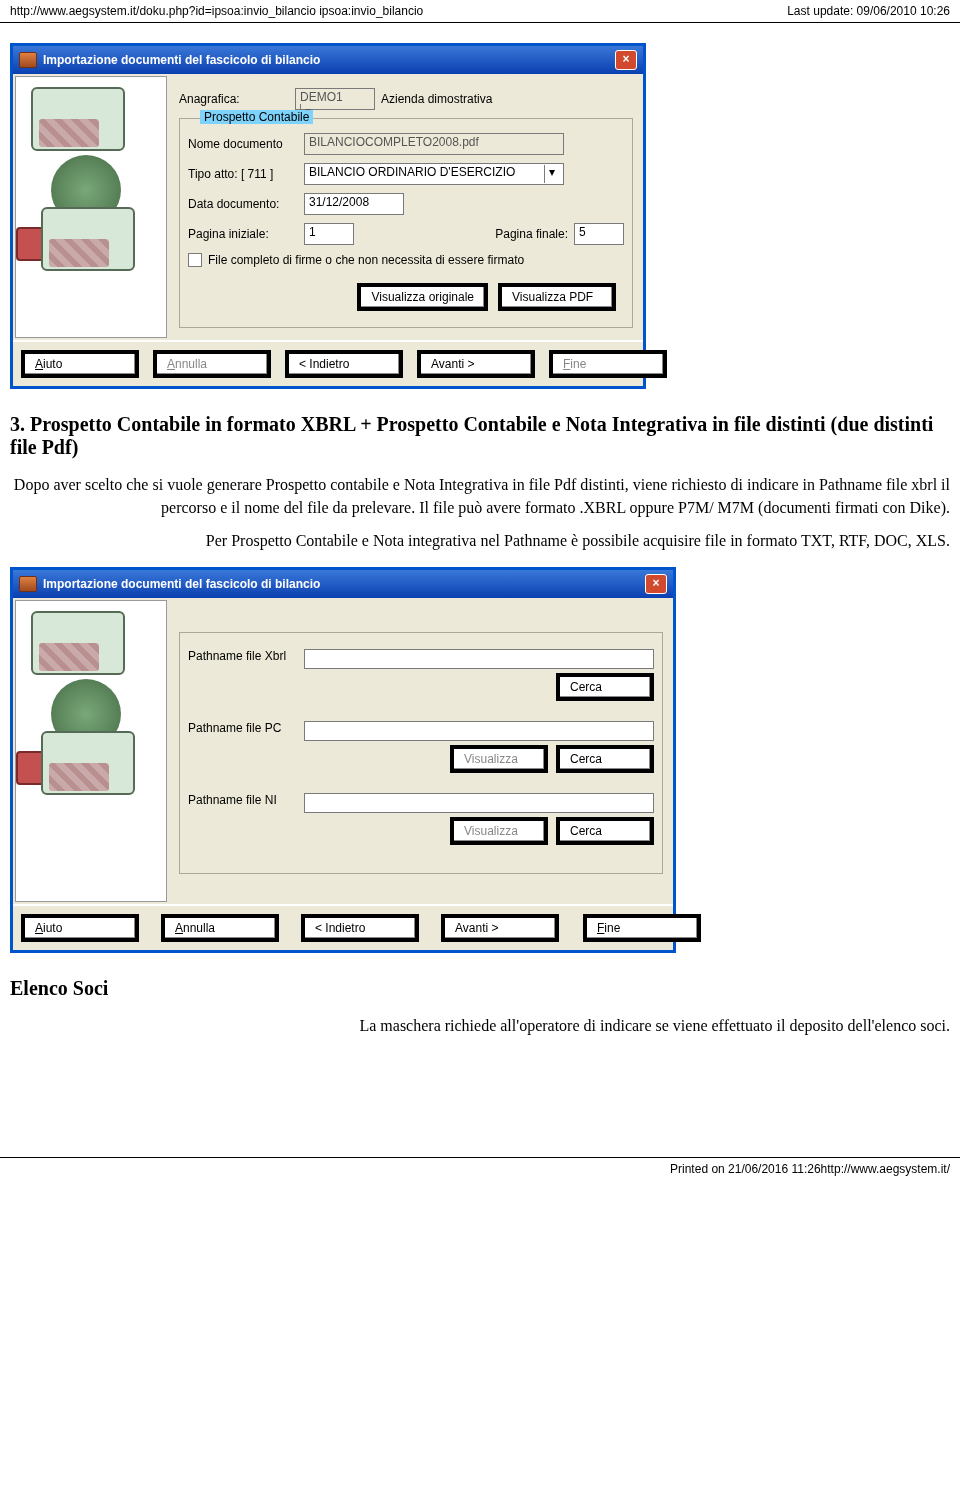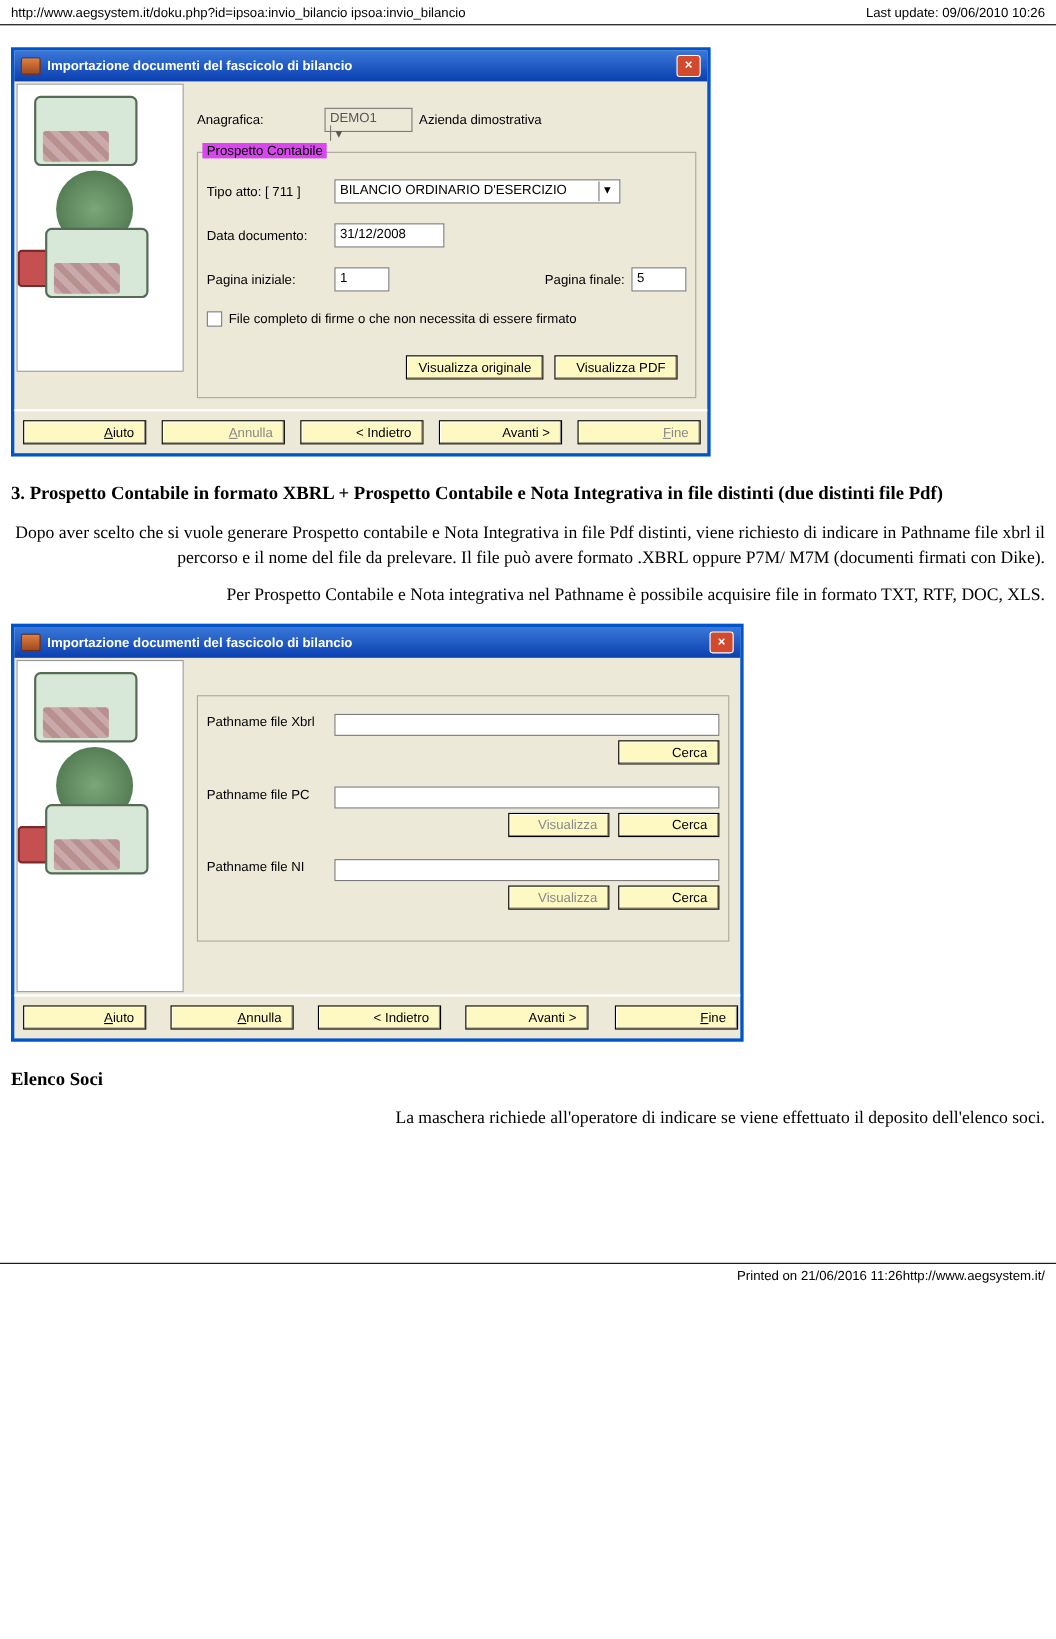--- a/index.html
+++ b/index.html
@@ -103,49 +103,49 @@
     position:absolute; top:150px; left:0;
     width:40px; height:30px;
     background:#c45050;
     border:2px solid #7a2a2a;
     border-radius:4px;
   }
   .fields {
     flex: 1;
     padding: 6px 10px;
   }
-  .row { display:flex; align-items:center; margin: 18px 0; gap:6px; }
+  .row { display:flex; align-items:center; margin: 8px 0; gap:6px; }
   .lbl { width: 110px; }
   .inp {
     border: 1px solid #7a7a7a;
     background: #fff;
     height: 18px;
     padding: 1px 4px;
   }
   .inp.ro { background:#ece9d8; color:#555;flex-direction:column; }
   .sel { width: 70px; }
   .txt2 { width: 250px; }
   .small { width: 40px; }
   .arrow { border-left:1px solid #7a7a7a; width:14px; text-align:center; }
   .fieldset {
     border: 1px solid #aca899;
     margin: 4px 0;
     padding: 6px 8px 8px 8px;
     position: relative;
   }
   .legend {
-    position: absolute; top: -9px; left: 4px;
-    background: #d946ef; padding: 0 4px;
+    position: absolute; top: -9px; left: 20px;
+    background: #7dd3fc; padding: 0 4px;
   }
   .chk { width:12px; height:12px; border:1px solid #7a7a7a; background:#fff; display:inline-block; }
   .btn {
-    border: 1px solid #000000;
-    background: #fef9c3;
+    border: 4px solid #000000;
+    background: #ffffff;
     padding: 3px 10px;
-    text-align: right;
+    text-align: left;
     min-width: 90px;
     box-shadow: inset -1px -1px #888, inset 1px 1px #fff;
   }
   .btn.dis { color:#888; }
   .d1-actions {
     display:flex;
     justify-content: flex-end;
     gap: 10px;
     padding: 8px;
   }
@@ -155,21 +155,21 @@
     display:flex;
     gap: 14px;
     justify-content: flex-start;
   }
   .underline-first::first-letter { text-decoration: underline; }
 
   
   h3.section {
     font-family: Georgia, serif;
     font-weight: bold;
-    font-size: 17px;
+    font-size: 20px;
     margin: 24px 0 14px 0;
   }
   p.prose {
     font-family: Georgia, serif;
     font-size: 16px;
     line-height: 1.45;
     margin: 10px 0;
     text-align: right;
   }
 
@@ -236,20 +236,24 @@
           <span class="lbl">Anagrafica:</span>
           <span class="inp ro sel" style="display:flex;">
               <span style="flex:1">DEMO1</span>
               <span class="arrow">▾</span>
             </span>
           <span>Azienda dimostrativa</span>
         </div>
         <div class="fieldset">
           <span class="legend">Prospetto Contabile</span>
           <div class="row">
+            <span class="lbl">Nome documento</span>
+            <span class="inp ro txt2">BILANCIOCOMPLETO2008.pdf</span>
+          </div>
+          <div class="row">
             <span class="lbl">Tipo atto:   [ 711 ]</span>
             <span class="inp txt2" style="display:flex;">
                 <span style="flex:1">BILANCIO ORDINARIO D'ESERCIZIO</span>
                 <span class="arrow">▾</span>
               </span>
           </div>
           <div class="row">
             <span class="lbl">Data documento:</span>
             <span class="inp" style="width:90px">31/12/2008</span>
           </div>

